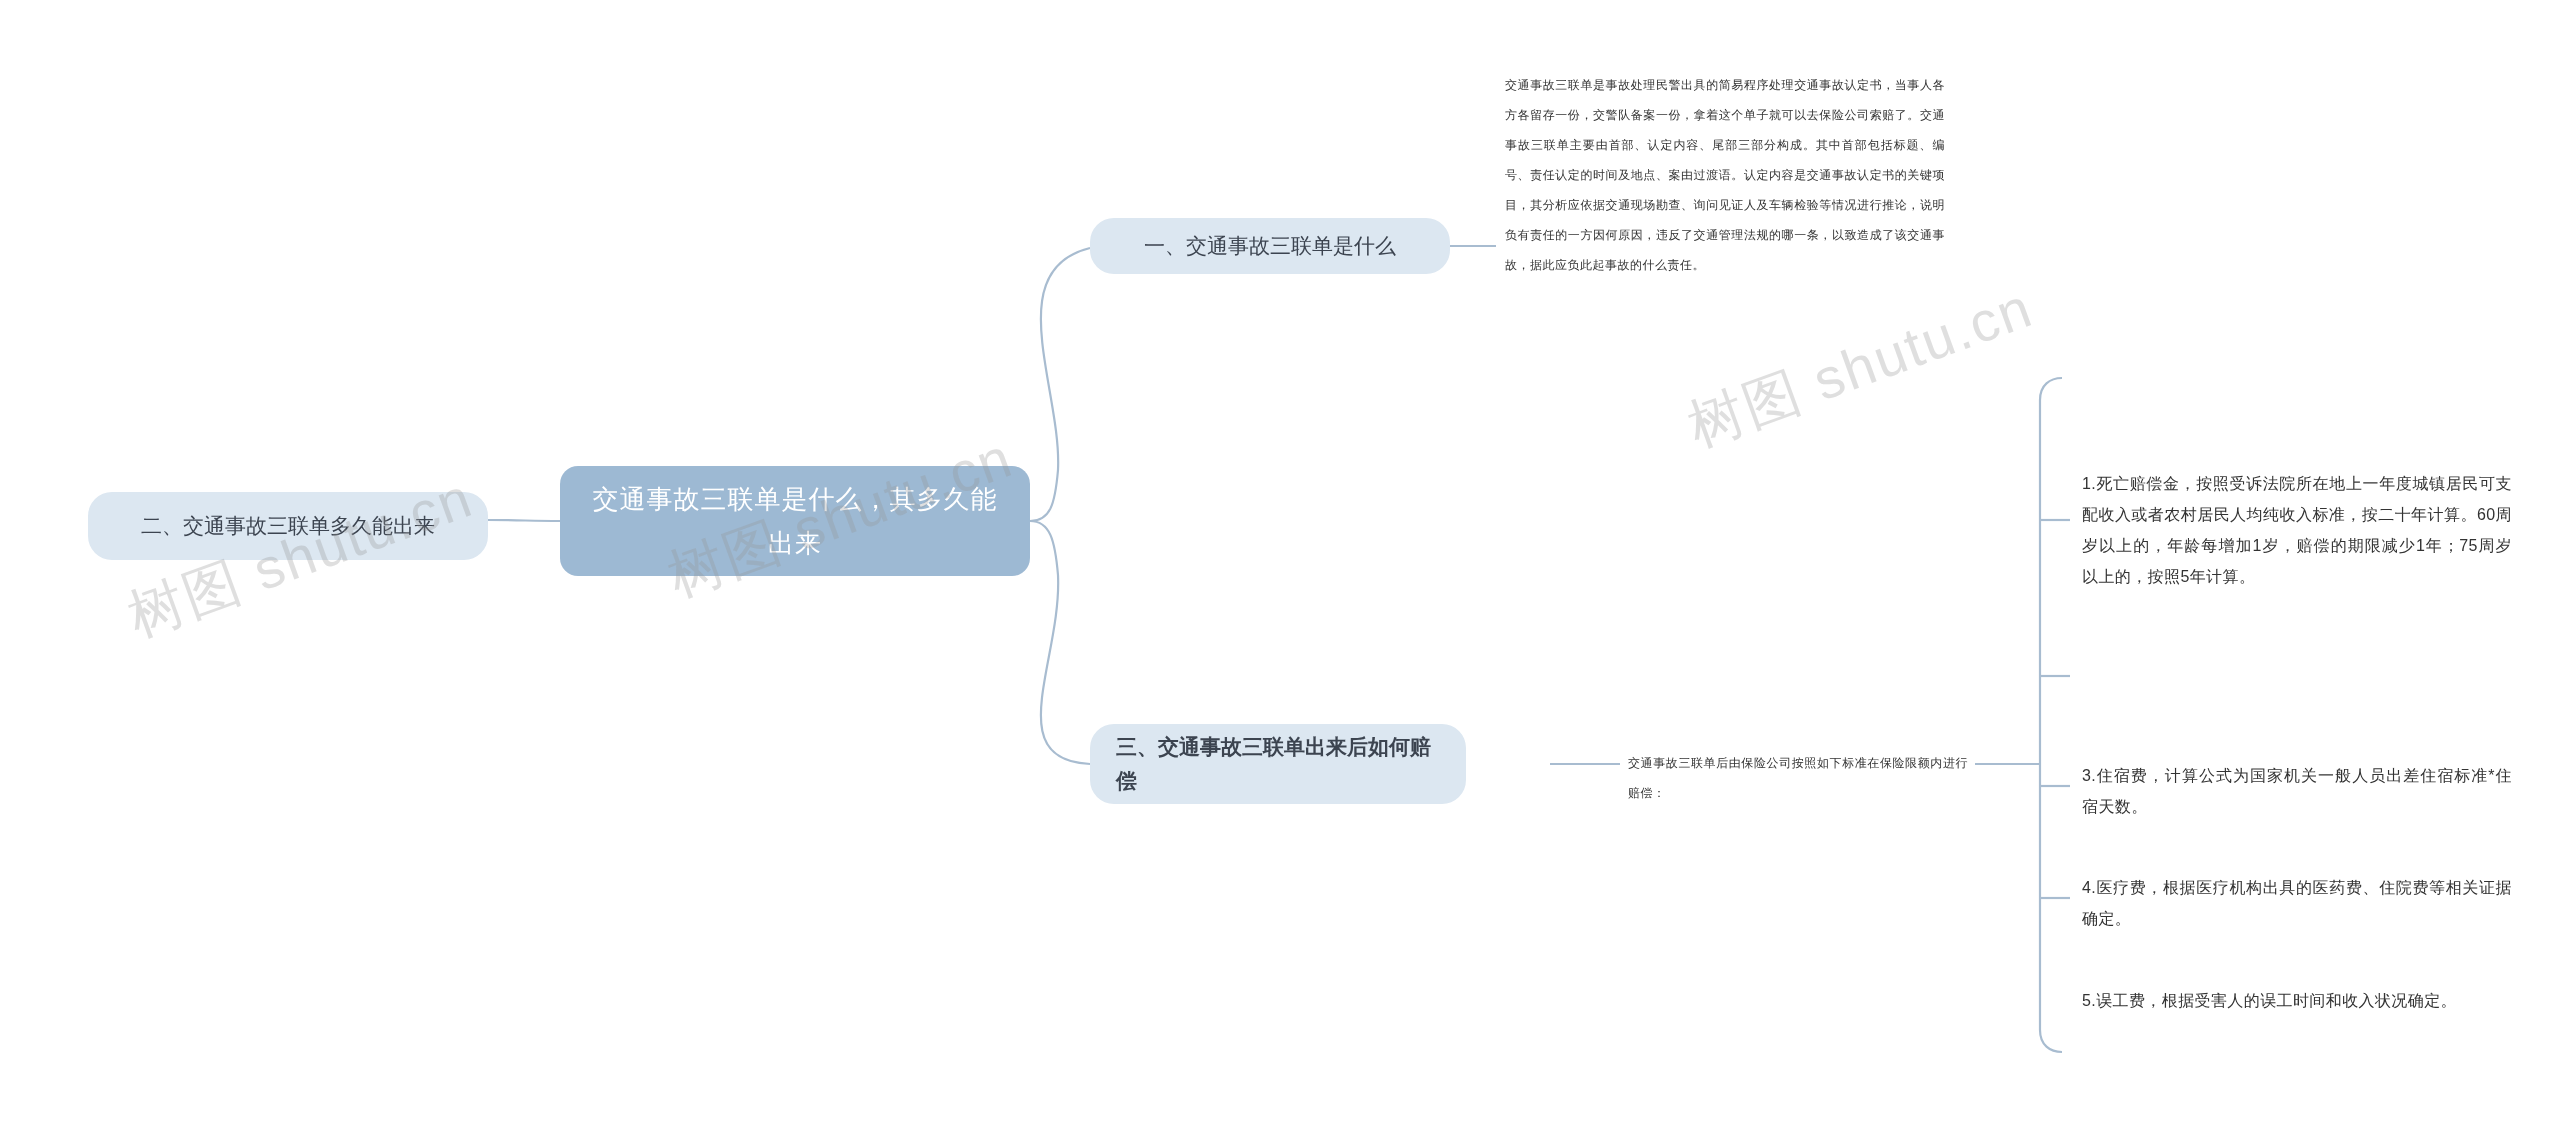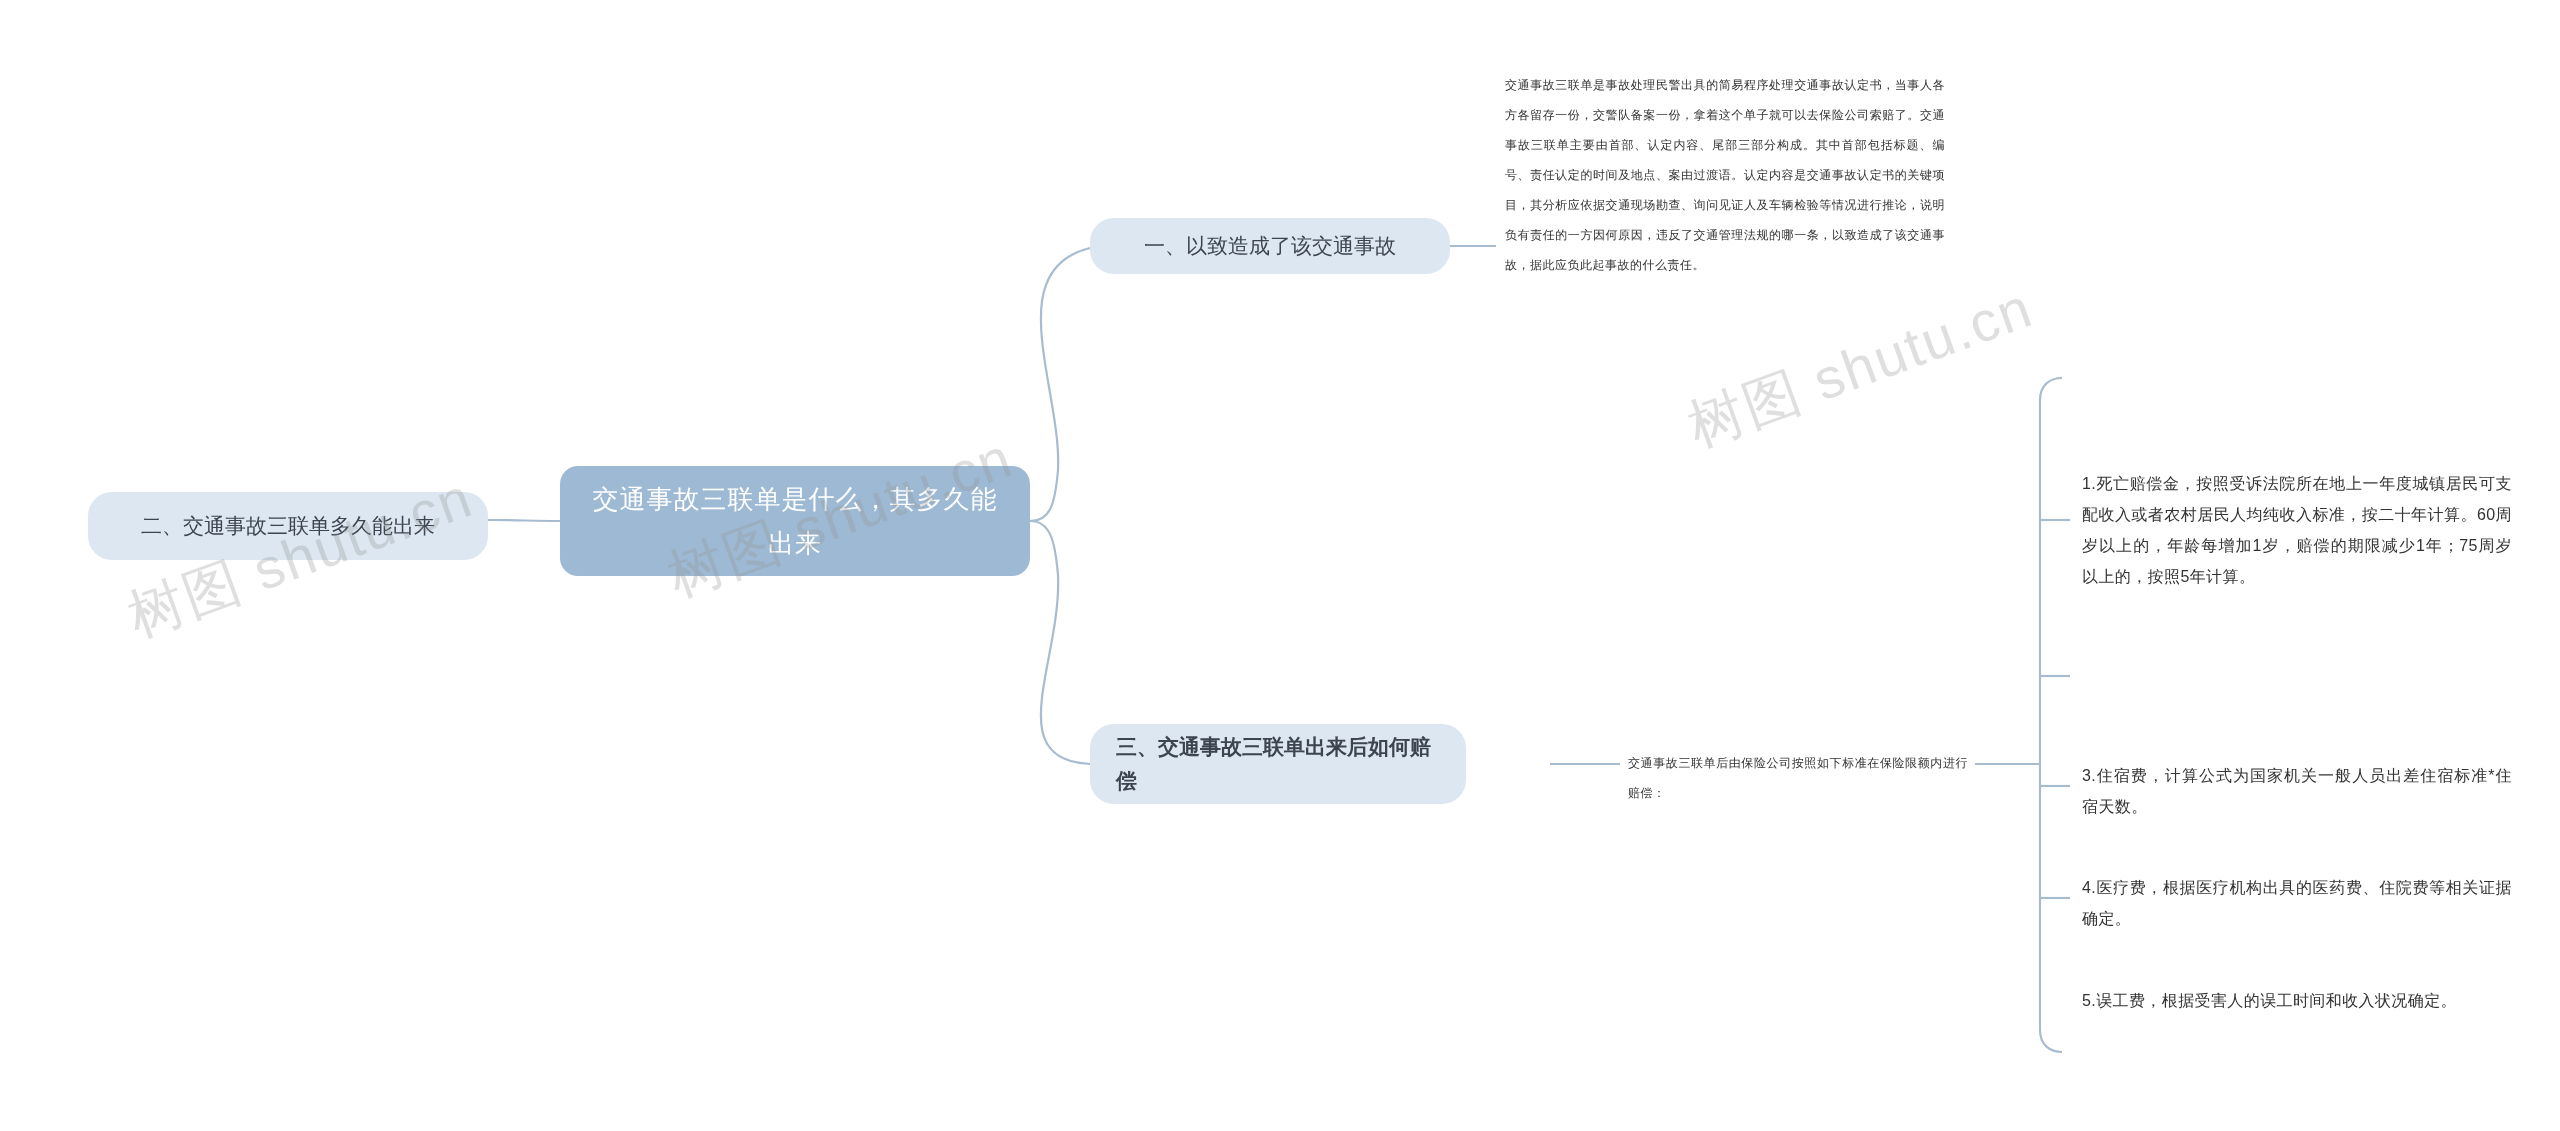--- a/index.html
+++ b/index.html
@@ -164,21 +164,21 @@
     <path d="M2040 676 L2070 676" fill="none" stroke="#a8bcd0" stroke-width="2.2"></path>
     <path d="M2040 786 L2070 786" fill="none" stroke="#a8bcd0" stroke-width="2.2"></path>
     <path d="M2040 898 L2070 898" fill="none" stroke="#a8bcd0" stroke-width="2.2"></path>
   </svg>
 
   <div class="node root-node">
     <span>交通事故三联单是什么，其多久能出来</span>
   </div>
 
   <div class="node branch-node" id="node-b1">
-    <span>一、以致造成了该交通事故</span>
+    <span>一、交通事故三联单是什么</span>
   </div>
 
   <div class="node branch-node" id="node-b2">
     <span>二、交通事故三联单多久能出来</span>
   </div>
 
   <div class="node branch-node" id="node-b3">
     <span>三、交通事故三联单出来后如何赔偿</span>
   </div>
 

